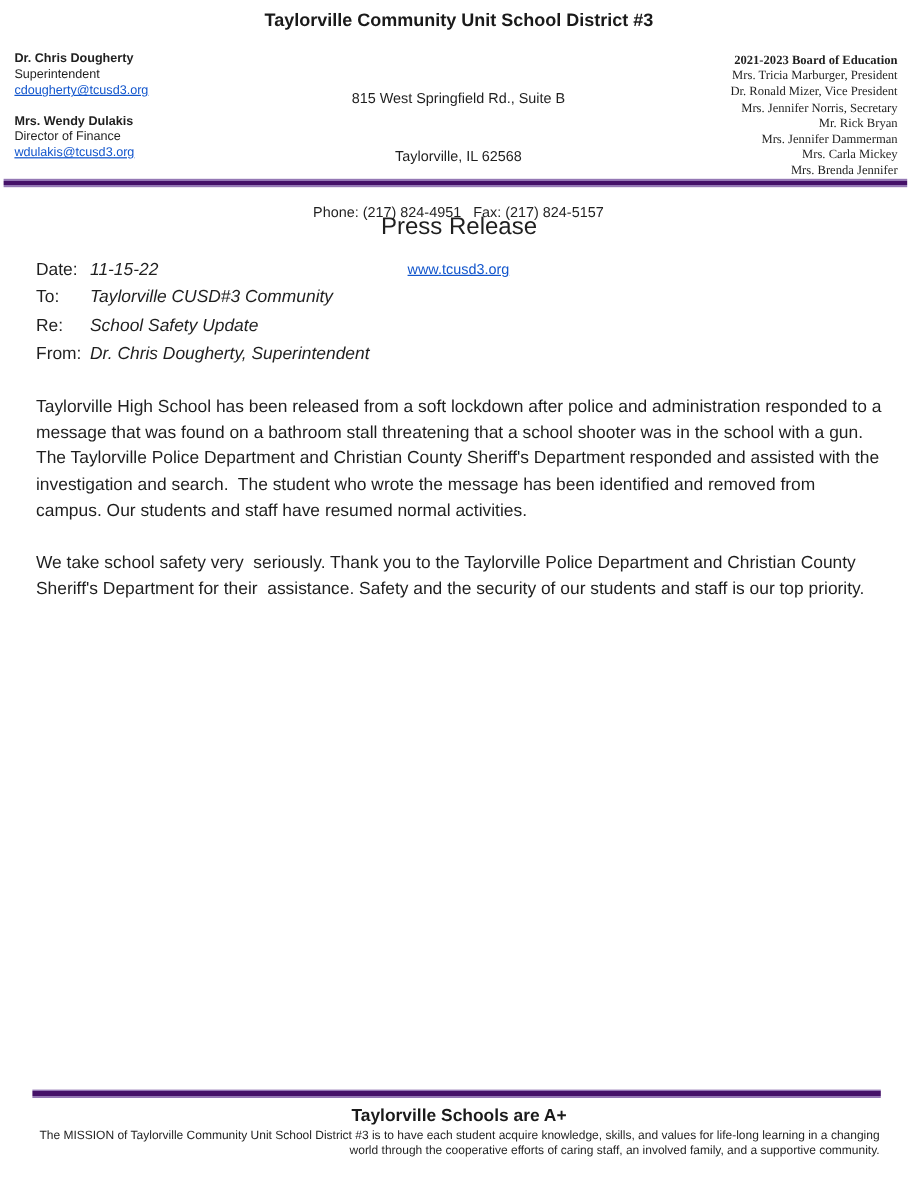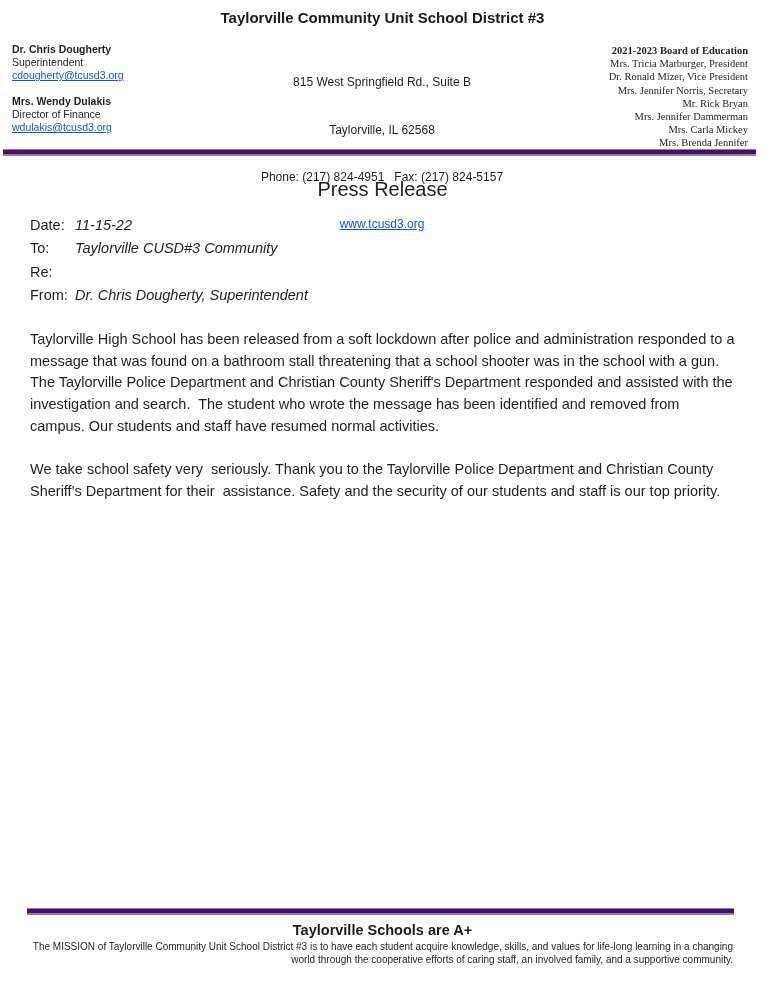--- a/index.html
+++ b/index.html
@@ -183,20 +183,21 @@
     <div class="memo-row">
       <div class="memo-label">Date:</div>
       <div class="memo-value">11-15-22</div>
     </div>
     <div class="memo-row">
       <div class="memo-label">To:</div>
       <div class="memo-value">Taylorville CUSD#3 Community</div>
     </div>
     <div class="memo-row">
       <div class="memo-label">Re:</div>
+      <div class="memo-value">School Safety Update</div>
     </div>
     <div class="memo-row">
       <div class="memo-label">From:</div>
       <div class="memo-value">Dr. Chris Dougherty, Superintendent</div>
     </div>
   </div>
 
   <div class="body-text">
     <p>Taylorville High School has been released from a soft lockdown after police and administration responded to a message that was found on a bathroom stall threatening that a school shooter was in the school with a gun. The Taylorville Police Department and Christian County Sheriff's Department responded and assisted with the investigation and search.  The student who wrote the message has been identified and removed from campus. Our students and staff have resumed normal activities.</p>
     <p>We take school safety very  seriously. Thank you to the Taylorville Police Department and Christian County Sheriff's Department for their  assistance. Safety and the security of our students and staff is our top priority.</p>

